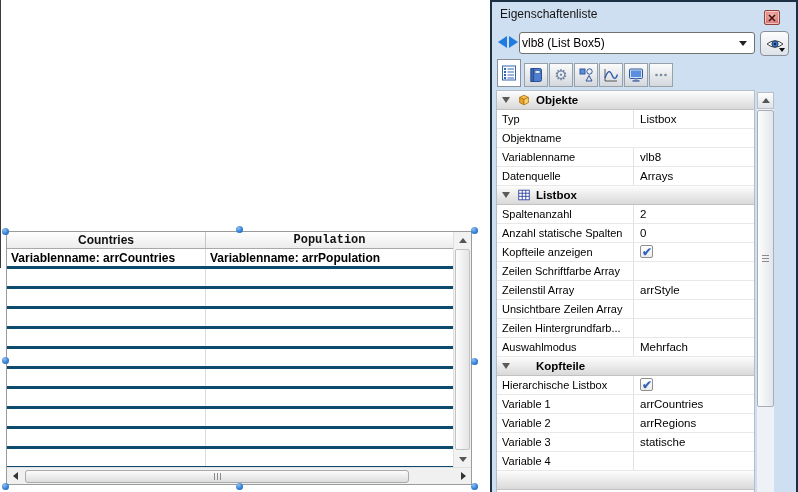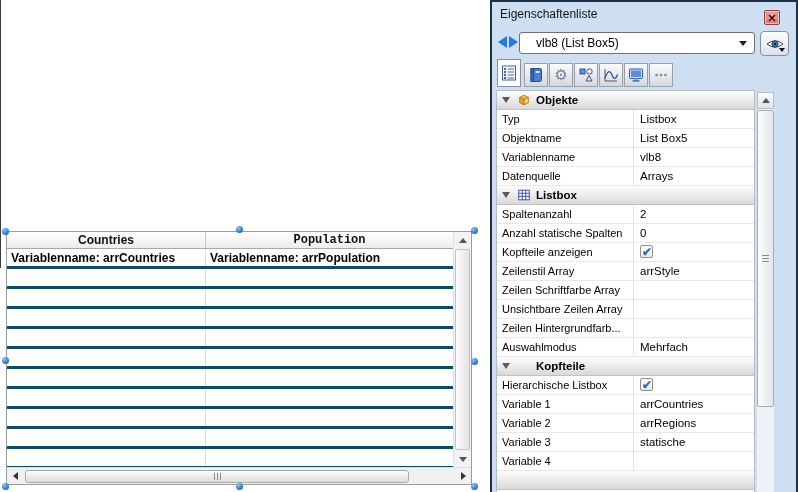--- a/index.html
+++ b/index.html
@@ -49,21 +49,21 @@
   .close-btn{position:absolute;left:272px;top:8px;width:16px;height:15px;
              background:radial-gradient(circle at 50% 35%,#f3b6b2,#dd7f7a 70%,#c9605b);
              border:1px solid #93413d;border-radius:2px;box-shadow:inset 0 0 0 1px rgba(255,255,255,.55);
              display:flex;align-items:center;justify-content:center;}
   .combo-row{position:absolute;left:0;top:29px;width:100%;height:26px;}
   .nav-arrows{position:absolute;left:6px;top:5px;display:flex;gap:2px;align-items:center;}
   .nav-l{width:0;height:0;border-top:6px solid transparent;border-bottom:6px solid transparent;border-right:9px solid #1f7be0;}
   .nav-r{width:0;height:0;border-top:6px solid transparent;border-bottom:6px solid transparent;border-left:9px solid #1f7be0;}
   .combo{position:absolute;left:27px;top:1px;width:236px;height:22px;background:#fff;
          border:1px solid #707070;border-radius:3px;font-size:12px;color:#000;
-         line-height:20px;padding-left:16px;}
+         line-height:20px;padding-left:2px;}
   .combo .dd{position:absolute;right:7px;top:8px;width:0;height:0;
              border-left:4px solid transparent;border-right:4px solid transparent;border-top:5px solid #222;}
   .eye-btn{position:absolute;left:268px;top:0;width:29px;height:25px;
            background:linear-gradient(#fdfdfd,#dde2e9);border:1px solid #8a9099;border-radius:4px;}
   .eye-btn svg{position:absolute;left:4px;top:5px;}
   .eye-btn .dd{position:absolute;right:3px;bottom:3px;width:0;height:0;
                border-left:3px solid transparent;border-right:3px solid transparent;border-top:4px solid #111;}
   .tabstrip{position:absolute;left:5px;top:57px;height:28px;display:flex;align-items:flex-end;}
   .tab{width:24px;height:24px;margin-right:1px;background:linear-gradient(#fbfbfb,#d4d8dd);
        border:1px solid #98a0a8;display:flex;align-items:center;justify-content:center;}
@@ -304,21 +304,20 @@
             </svg>
           </span>
           <span class="slab">Objekte</span>
         </div>
         <div class="grow">
           <div class="lab">Typ</div>
           <div class="val">Listbox</div>
         </div>
         <div class="grow">
           <div class="lab">Objektname</div>
-          <div class="val">List Box5</div>
         </div>
         <div class="grow">
           <div class="lab">Variablenname</div>
           <div class="val">vlb8</div>
         </div>
         <div class="grow">
           <div class="lab">Datenquelle</div>
           <div class="val">Arrays</div>
         </div>
         <div class="gsec">
@@ -343,26 +342,26 @@
         </div>
         <div class="grow">
           <div class="lab">Kopfteile anzeigen</div>
           <div class="val">
             <div class="chk">
               <span>✔</span>
             </div>
           </div>
         </div>
         <div class="grow">
+          <div class="lab">Zeilen Schriftfarbe Array</div>
+          <div class="val"></div>
+        </div>
+        <div class="grow">
           <div class="lab">Zeilenstil Array</div>
           <div class="val">arrStyle</div>
-        </div>
-        <div class="grow">
-          <div class="lab">Zeilen Schriftfarbe Array</div>
-          <div class="val"></div>
         </div>
         <div class="grow">
           <div class="lab">Unsichtbare Zeilen Array</div>
           <div class="val"></div>
         </div>
         <div class="grow">
           <div class="lab">Zeilen Hintergrundfarb...</div>
           <div class="val"></div>
         </div>
         <div class="grow">

